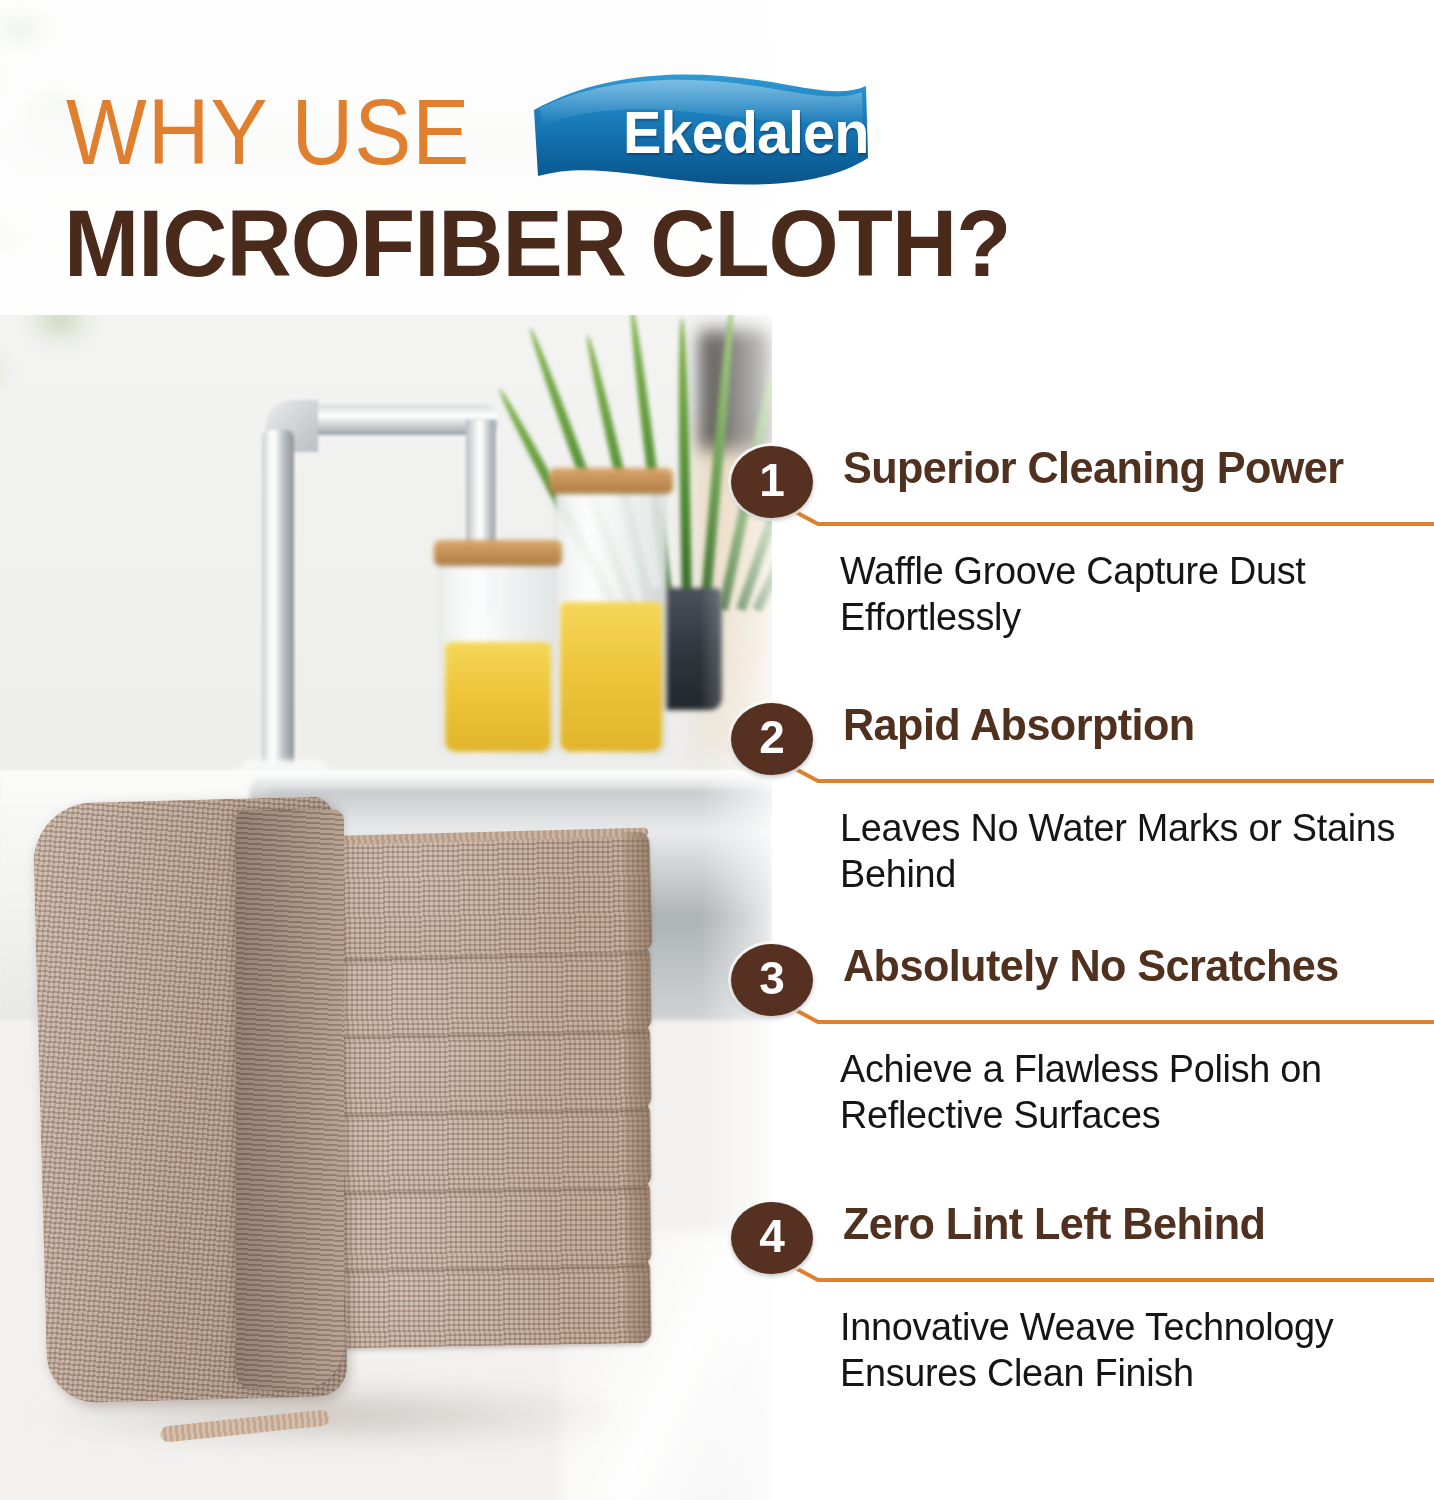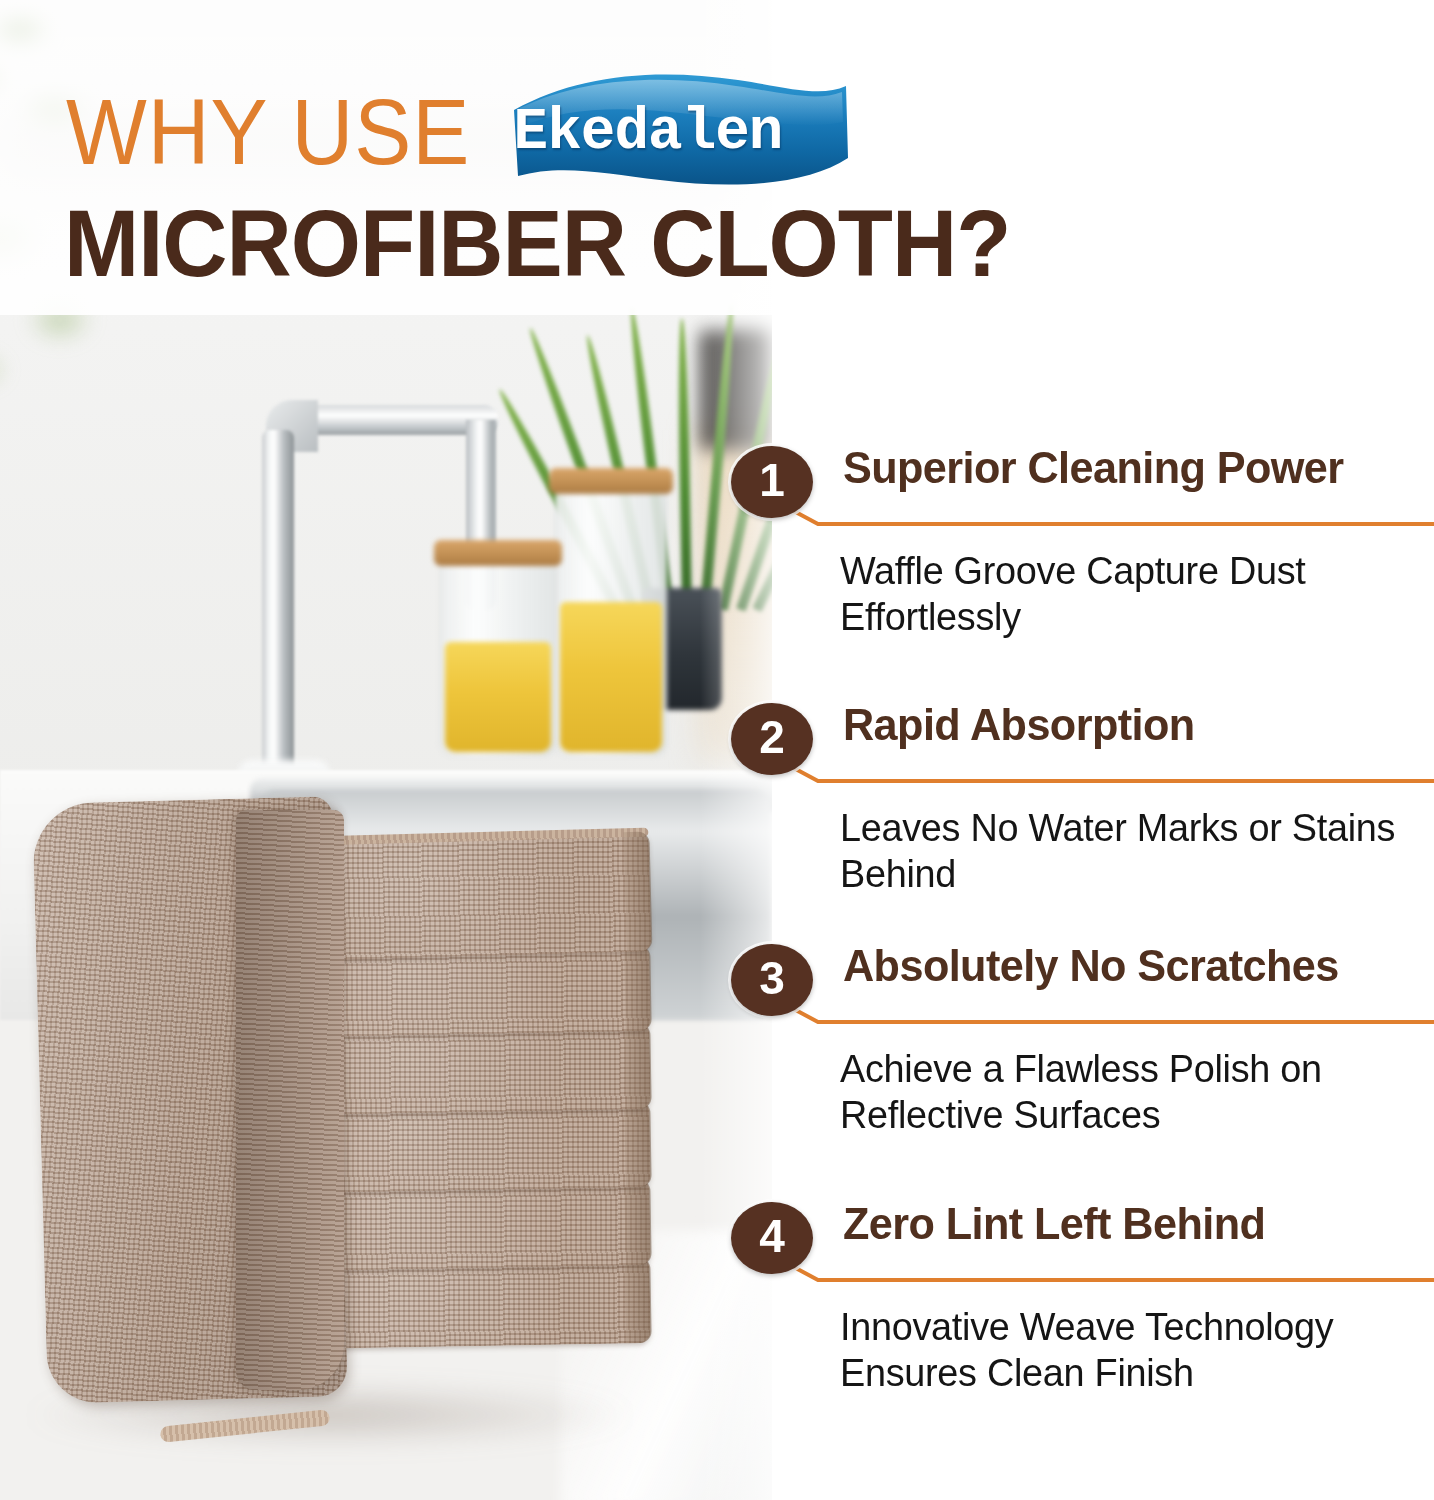--- a/index.html
+++ b/index.html
@@ -204,30 +204,30 @@
   .content-panel{
     position:absolute; left:772px; top:0; width:662px; height:1500px; background:#ffffff;
   }
 
   
   .header{ position:absolute; left:0; top:0; width:1434px; height:315px; z-index:30; }
   .header-bg{
     position:absolute; left:0; top:0; width:1434px; height:315px;
     background:linear-gradient(180deg, rgba(255,255,255,.80) 0%, rgba(255,255,255,.86) 55%, rgba(255,255,255,.94) 100%);
   }
-  .hl-row{ position:absolute; left:66px; top:72px; display:flex; align-items:center; gap:1px; }
+  .hl-row{ position:absolute; left:66px; top:72px; display:flex; align-items:center; gap:21px; }
   .why-use{
     font-size:93px; line-height:1; font-weight:400; color:#e07f2e;
     letter-spacing:1px; transform:scaleX(.92); transform-origin:left center;
     white-space:nowrap;
   }
   
   .logo{
     position:relative; width:345px; height:120px; margin-left:2px;
-    display:flex; align-items:center; justify-content:flex-start;font-family:Liberation Mono, monospace;
+    display:flex; align-items:center; justify-content:flex-end;
   }
   .logo svg{ position:absolute; left:0; top:0; }
   .logo-text{
     position:relative; z-index:2; color:#ffffff; font-size:60px; font-weight:700;
     letter-spacing:-1px; transform:scaleX(.96);
     text-shadow:1px 2px 2px rgba(0,40,80,.45);
     white-space:nowrap;
   }
   .headline2{
     position:absolute; left:64px; top:196px;

